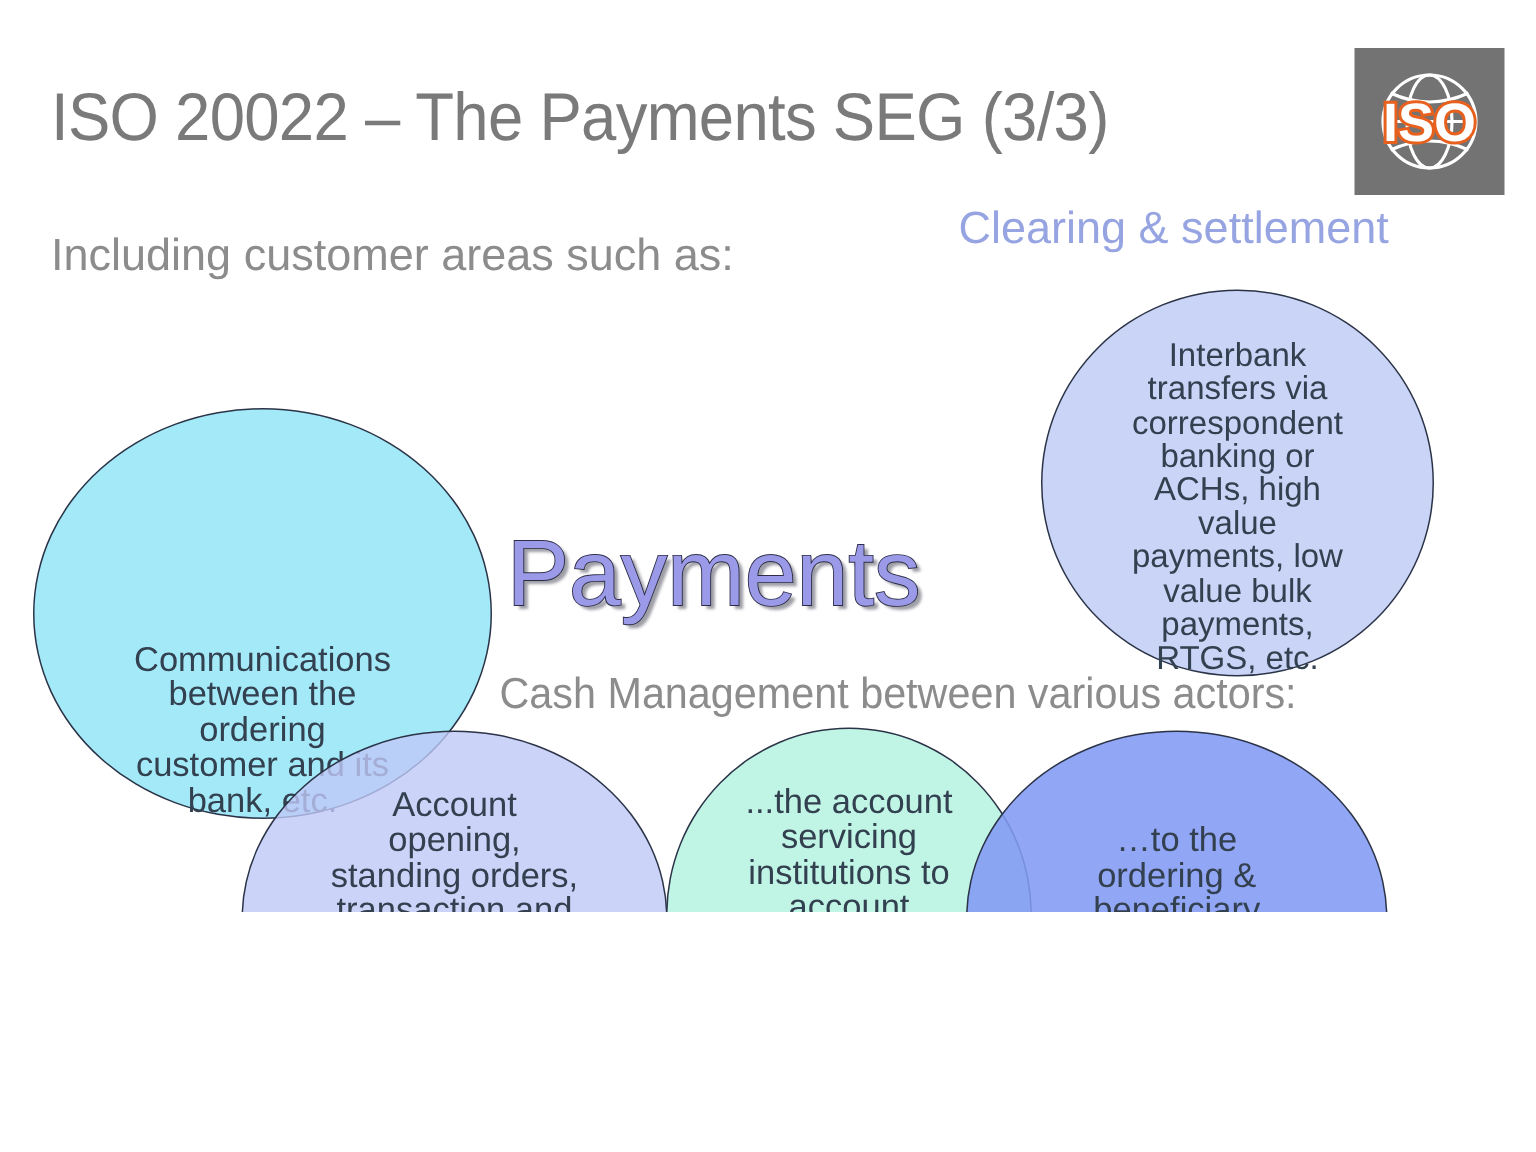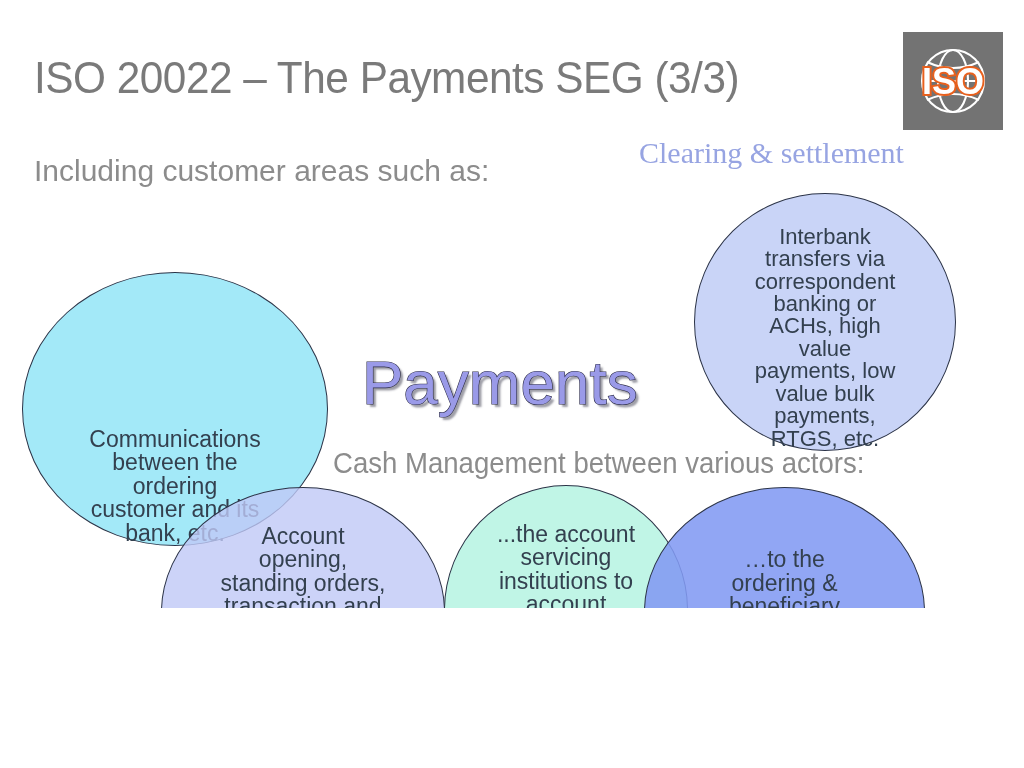--- a/index.html
+++ b/index.html
@@ -54,21 +54,20 @@
     color: #8c8c8c;
     white-space: nowrap;
   }
   #label-clearing {
     position: absolute;
     left: 639px;
     top: 136px;
     font-size: 30px;
     color: #97a4e2;
     white-space: nowrap;
-    font-family: Liberation Serif, serif;
   }
   #label-payment-initiation {
     position: absolute;
     left: 45px;
     top: 236px;
     font-size: 30px;
     color: #97a4e2;
     white-space: nowrap;
   }
   #label-cash-mgmt {
@@ -91,21 +90,20 @@
     top: 347px;
     font-size: 62px;
     font-weight: 400;
     color: #9a9ae8;
     letter-spacing: 0px;
     white-space: nowrap;
     z-index: 9;
     -webkit-text-stroke: 1.2px #2f2f4a;
     text-shadow: 3px 3px 2px rgba(40,40,60,0.45);
     paint-order: stroke fill;
-    margin-left: 24px;
   }
 
   
   .bubble {
     position: absolute;
     border: 1.6px solid #2b3347;
     border-radius: 50%;
     box-sizing: border-box;
     display: flex;
     align-items: flex-end;

